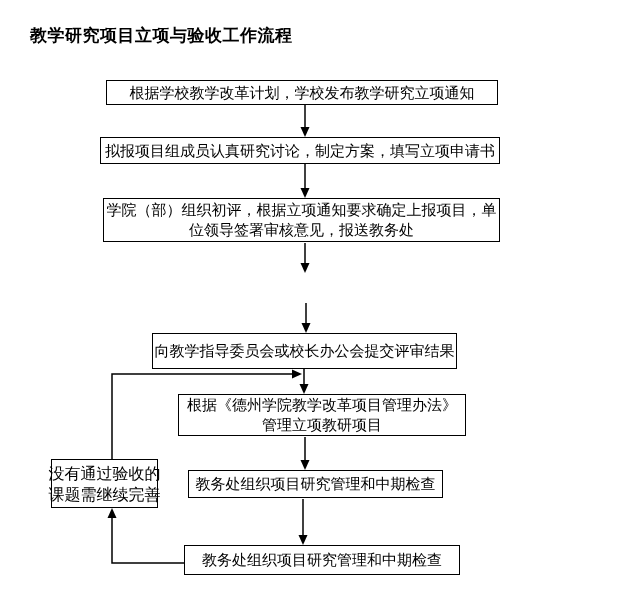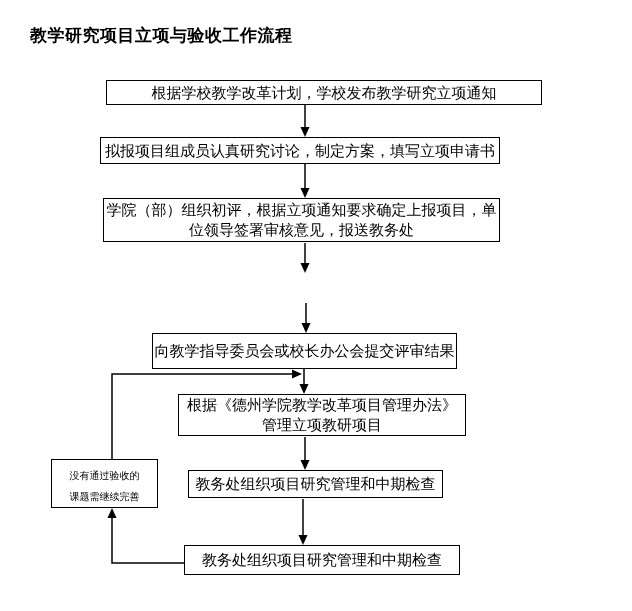--- a/index.html
+++ b/index.html
@@ -38,21 +38,21 @@
     display: flex;
     flex-direction: column;
     align-items: center;
     justify-content: center;
     text-align: center;
     font-size: 15px;
     line-height: 20px;
     font-family: "DejaVu Serif", "Liberation Serif", serif;
   }
   .node span { display: block; white-space: nowrap; }
-  .node.small { font-size: 10px; line-height: 21px; justify-content: flex-end; }
+  .node.small { font-size: 16px; line-height: 21px; }
 </style>
 </head>
 <body>
 
 <div class="canvas">
 
   <h1 class="title">教学研究项目立项与验收工作流程</h1>
 
   <svg class="connectors" viewBox="0 0 632 611" xmlns="http://www.w3.org/2000/svg">
     <g stroke="#000000" stroke-width="1.5" fill="none">
@@ -72,21 +72,21 @@
       <polygon points="305,273 300.5,263 309.5,263"></polygon>
       <polygon points="306,333 301.5,323 310.5,323"></polygon>
       <polygon points="304,394 299.5,384 308.5,384"></polygon>
       <polygon points="305,470 300.5,460 309.5,460"></polygon>
       <polygon points="303,545 298.5,535 307.5,535"></polygon>
       <polygon points="302,374 292,369.5 292,378.5"></polygon>
       <polygon points="112,508 107.5,518 116.5,518"></polygon>
     </g>
   </svg>
 
-  <div class="node" style="left:106px; top:80px; width:436px; height:25px;">
+  <div class="node" style="left:106px; top:80px; width:392px; height:25px;">
     <span>根据学校教学改革计划，学校发布教学研究立项通知</span>
   </div>
 
   <div class="node" style="left:100px; top:137px; width:400px; height:27px;">
     <span>拟报项目组成员认真研究讨论，制定方案，填写立项申请书</span>
   </div>
 
   <div class="node" style="left:103px; top:198px; width:397px; height:44px;">
     <span>学院（部）组织初评，根据立项通知要求确定上报项目，单</span>
     <span>位领导签署审核意见，报送教务处</span>

